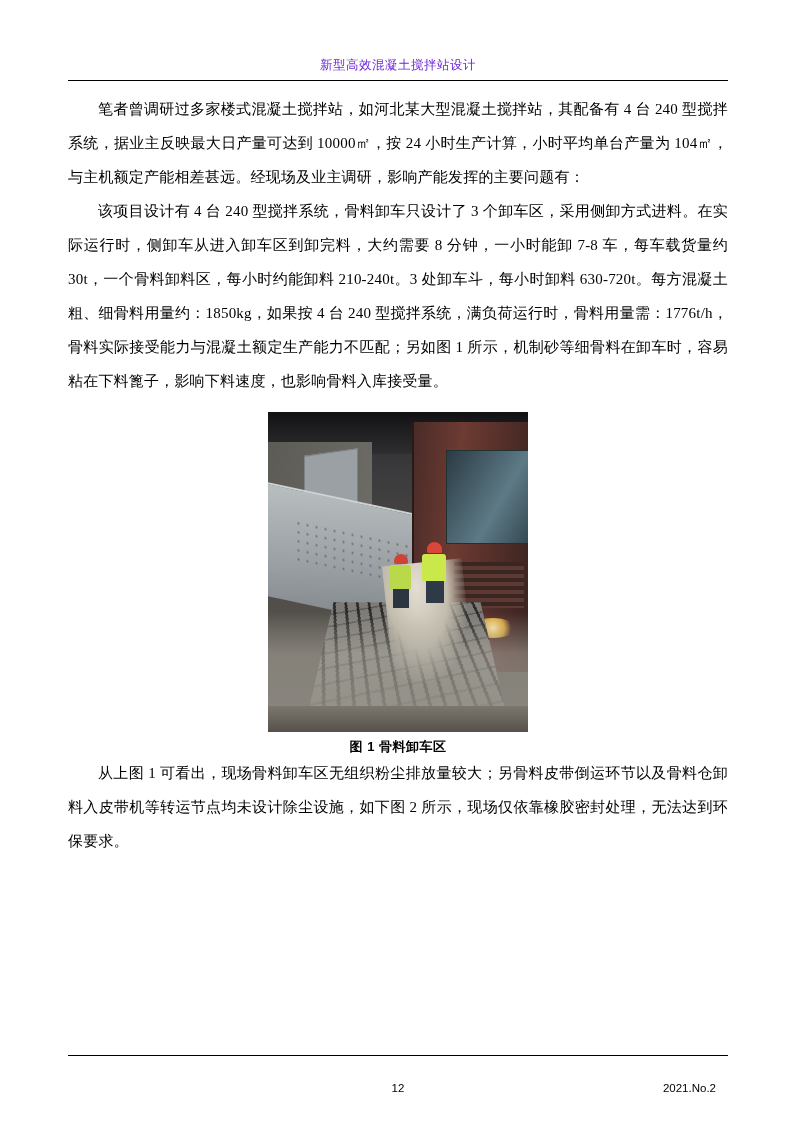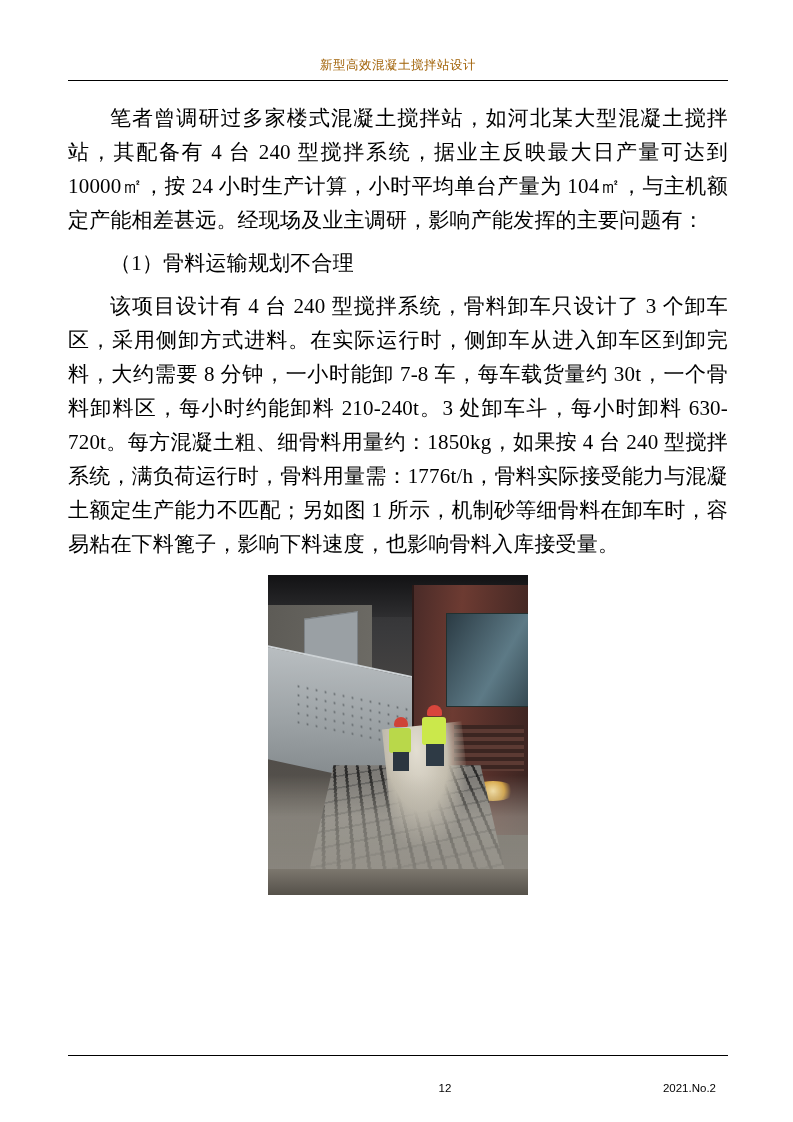--- a/index.html
+++ b/index.html
@@ -25,39 +25,39 @@
   }
   .header {
     position: absolute;
     top: 57px;
     left: 68px;
     width: 660px;
     text-align: center;
     font-family: "Liberation Sans", "DejaVu Sans", sans-serif;
     font-size: 12.5px;
     letter-spacing: 0.5px;
-    color: #a16207;
+    color: #6d28d9;
   }
   .header-rule {
     position: absolute;
     top: 80px;
     left: 68px;
     width: 660px;
     height: 0;
     border-top: 1.2px solid #000;
   }
   .content {
     position: absolute;
     top: 92px;
     left: 68px;
     width: 660px;
   }
   p.para {
-    margin: 9px 0 0 0;
-    font-size: 21px;
+    margin: 0 0 0 0;
+    font-size: 15px;
     line-height: 34px;
     text-align: justify;
     text-justify: inter-ideograph;
     text-indent: 2em;
     letter-spacing: 0.2px;
   }
   .figure {
     margin-top: 14px;
     text-align: center;
   }
@@ -93,21 +93,20 @@
     left: 68px;
     width: 660px;
     font-family: "Liberation Sans", "DejaVu Sans", sans-serif;
     font-size: 11.5px;
     color: #000;
   }
   .footer .page-num {
     position: absolute;
     left: 50%;
     transform: translateX(-50%);
-    margin-left: 47px;
   }
   .footer .issue {
     position: absolute;
     right: 12px;
   }
   
   .photo {
     position: absolute;
     inset: 0;
     background: linear-gradient(#2c2c2e 0%, #3a3a3c 18%, #4a4744 40%, #56524d 70%, #3e3b38 100%);
@@ -215,21 +214,20 @@
 
 <div class="page">
 
   <div class="header">新型高效混凝土搅拌站设计</div>
   <div class="header-rule"></div>
 
   <div class="content">
 
     <p class="para">笔者曾调研过多家楼式混凝土搅拌站，如河北某大型混凝土搅拌站，其配备有 4 台 240 型搅拌系统，据业主反映最大日产量可达到 10000㎡，按 24 小时生产计算，小时平均单台产量为 104㎡，与主机额定产能相差甚远。经现场及业主调研，影响产能发挥的主要问题有：</p>
 
-    <p class="para">（1）骨料运输规划不合理</p>
 
     <p class="para">该项目设计有 4 台 240 型搅拌系统，骨料卸车只设计了 3 个卸车区，采用侧卸方式进料。在实际运行时，侧卸车从进入卸车区到卸完料，大约需要 8 分钟，一小时能卸 7-8 车，每车载货量约 30t，一个骨料卸料区，每小时约能卸料 210-240t。3 处卸车斗，每小时卸料 630-720t。每方混凝土粗、细骨料用量约：1850kg，如果按 4 台 240 型搅拌系统，满负荷运行时，骨料用量需：1776t/h，骨料实际接受能力与混凝土额定生产能力不匹配；另如图 1 所示，机制砂等细骨料在卸车时，容易粘在下料篦子，影响下料速度，也影响骨料入库接受量。</p>
 
     <div class="figure">
       <div class="figure-img">
         <div class="photo">
           <div class="ph-ceiling"></div>
           <div class="ph-wall-left"></div>
           <div class="ph-duct"></div>
           <div class="ph-hopper"></div>
@@ -248,23 +246,25 @@
           </div>
           <div class="ph-worker1">
             <div class="helmet"></div>
             <div class="vest"></div>
             <div class="legs"></div>
           </div>
           <div class="ph-sand"></div>
           <div class="ph-floor-edge"></div>
         </div>
       </div>
+      <div class="figure-caption">图 1 骨料卸车区</div>
     </div>
 
 
+    <p class="para">从上图 1 可看出，现场骨料卸车区无组织粉尘排放量较大；另骨料皮带倒运环节以及骨料仓卸料入皮带机等转运节点均未设计除尘设施，如下图 2 所示，现场仅依靠橡胶密封处理，无法达到环保要求。</p>
 
   </div>
 
   <div class="footer-rule"></div>
   <div class="footer">
     <span class="page-num">12</span>
     <span class="issue">2021.No.2</span>
   </div>
 
 </div>

